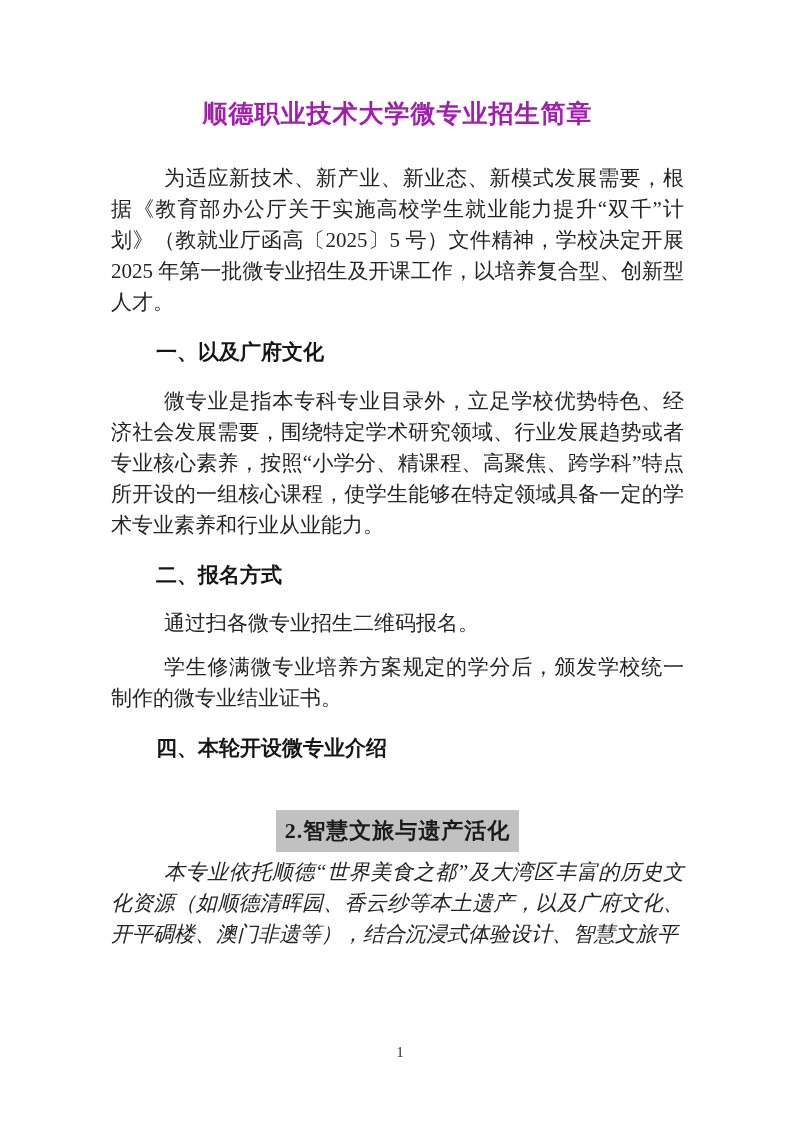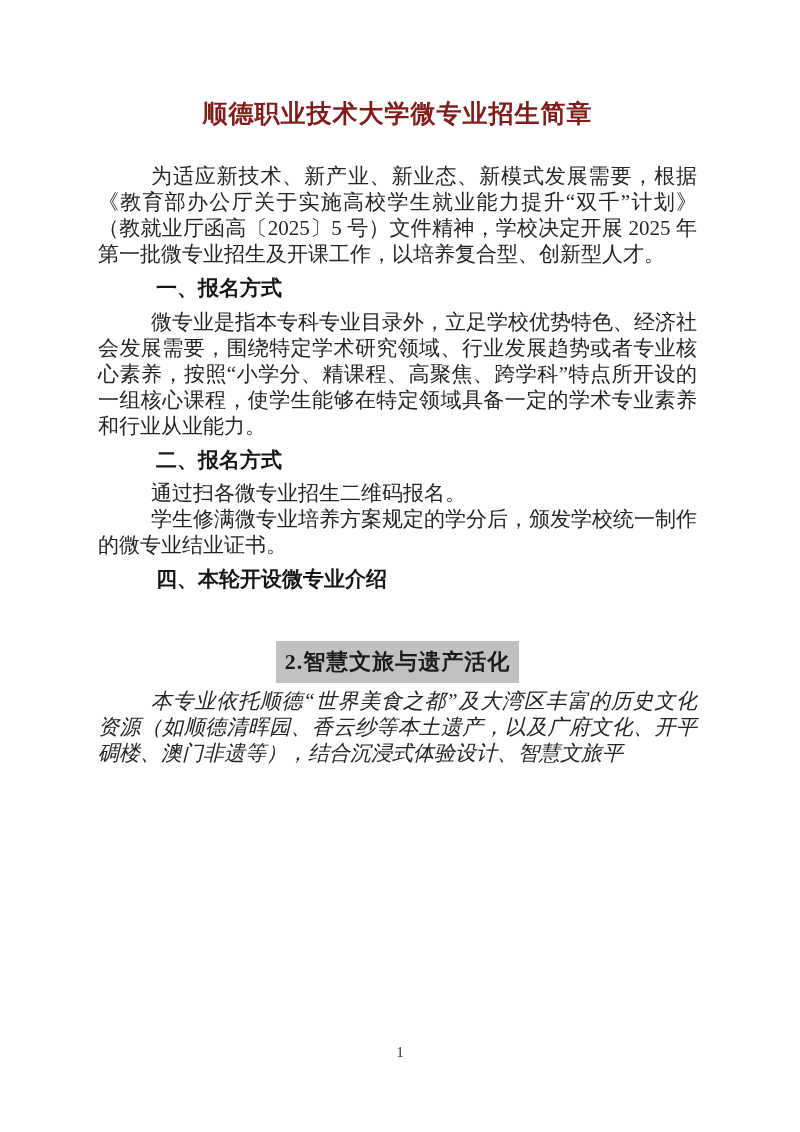--- a/index.html
+++ b/index.html
@@ -16,32 +16,32 @@
     font-family: "Liberation Serif", "DejaVu Serif", serif;
     color: #242424;
   }
   .content {
     padding: 92px 103px 0 98px;
   }
   .doc-title {
     text-align: center;
     font-size: 25px;
     font-weight: bold;
-    color: #7f1d1d;
+    color: #a21caf;
     line-height: 44px;
     margin: 0 0 27px 0;
     letter-spacing: 1px;
   }
   .para {
     font-size: 21px;
-    line-height: 26px;
+    line-height: 31px;
     text-align: justify;
     text-justify: inter-ideograph;
     text-indent: 53px;
-    margin: 0;
+    margin: 13px;
   }
   .sec-heading {
     font-family: "Liberation Sans", "DejaVu Sans", sans-serif;
     font-size: 21px;
     font-weight: bold;
     color: #161616;
     line-height: 41.5px;
     padding-left: 58px;
     margin: 0;
   }
@@ -78,21 +78,21 @@
 </head>
 <body>
 
 <div class="page">
   <div class="content">
 
     <h1 class="doc-title">顺德职业技术大学微专业招生简章</h1>
 
     <p class="para">为适应新技术、新产业、新业态、新模式发展需要，根据《教育部办公厅关于实施高校学生就业能力提升“双千”计划》（教就业厅函高〔2025〕5 号）文件精神，学校决定开展 2025 年第一批微专业招生及开课工作，以培养复合型、创新型人才。</p>
 
-    <h2 class="sec-heading">一、报名方式</h2>
+    <h2 class="sec-heading">一、以及广府文化</h2>
     <p class="para">微专业是指本专科专业目录外，立足学校优势特色、经济社会发展需要，围绕特定学术研究领域、行业发展趋势或者专业核心素养，按照“小学分、精课程、高聚焦、跨学科”特点所开设的一组核心课程，使学生能够在特定领域具备一定的学术专业素养和行业从业能力。</p>
 
     <h2 class="sec-heading">二、报名方式</h2>
     <p class="para">通过扫各微专业招生二维码报名。</p>
 
     <p class="para">学生修满微专业培养方案规定的学分后，颁发学校统一制作的微专业结业证书。</p>
 
     <h2 class="sec-heading">四、本轮开设微专业介绍</h2>
 
     <div class="highlight-line">

